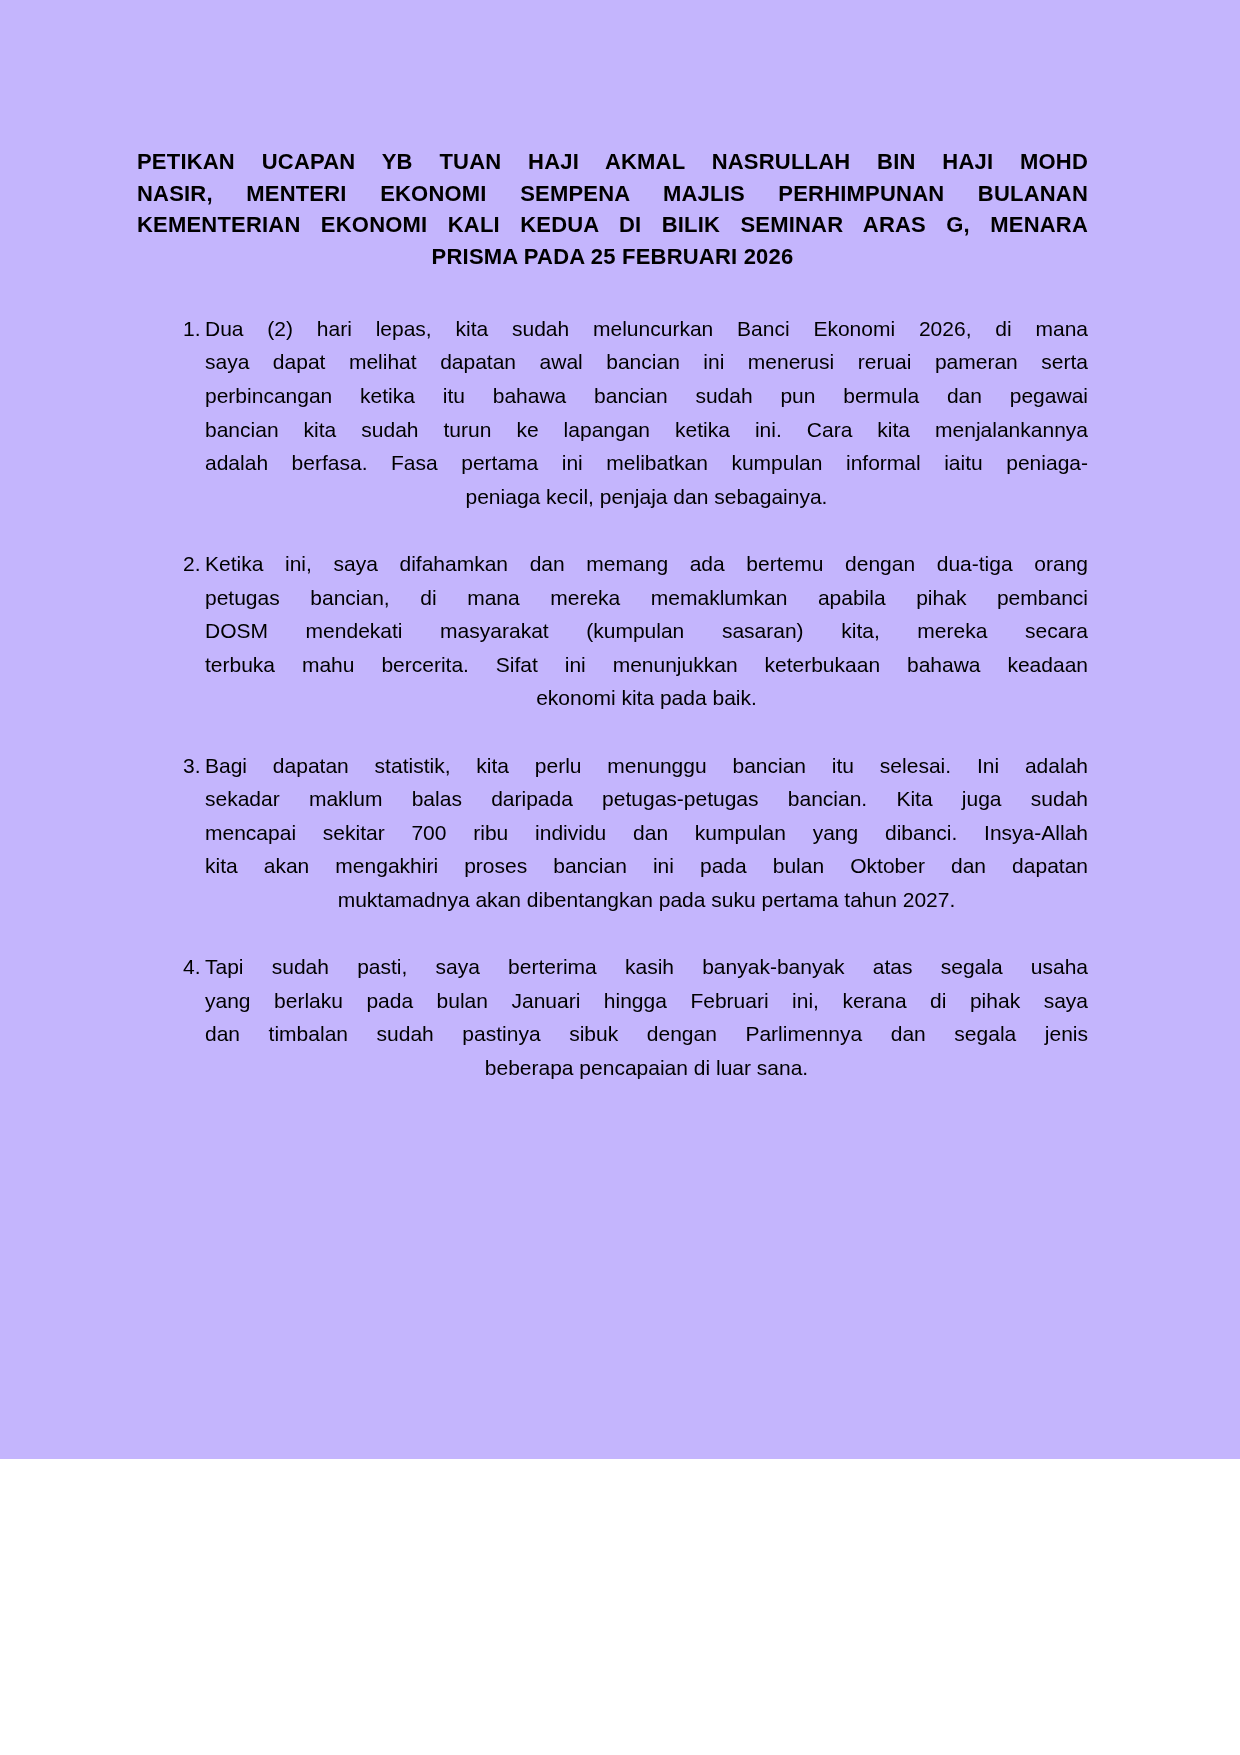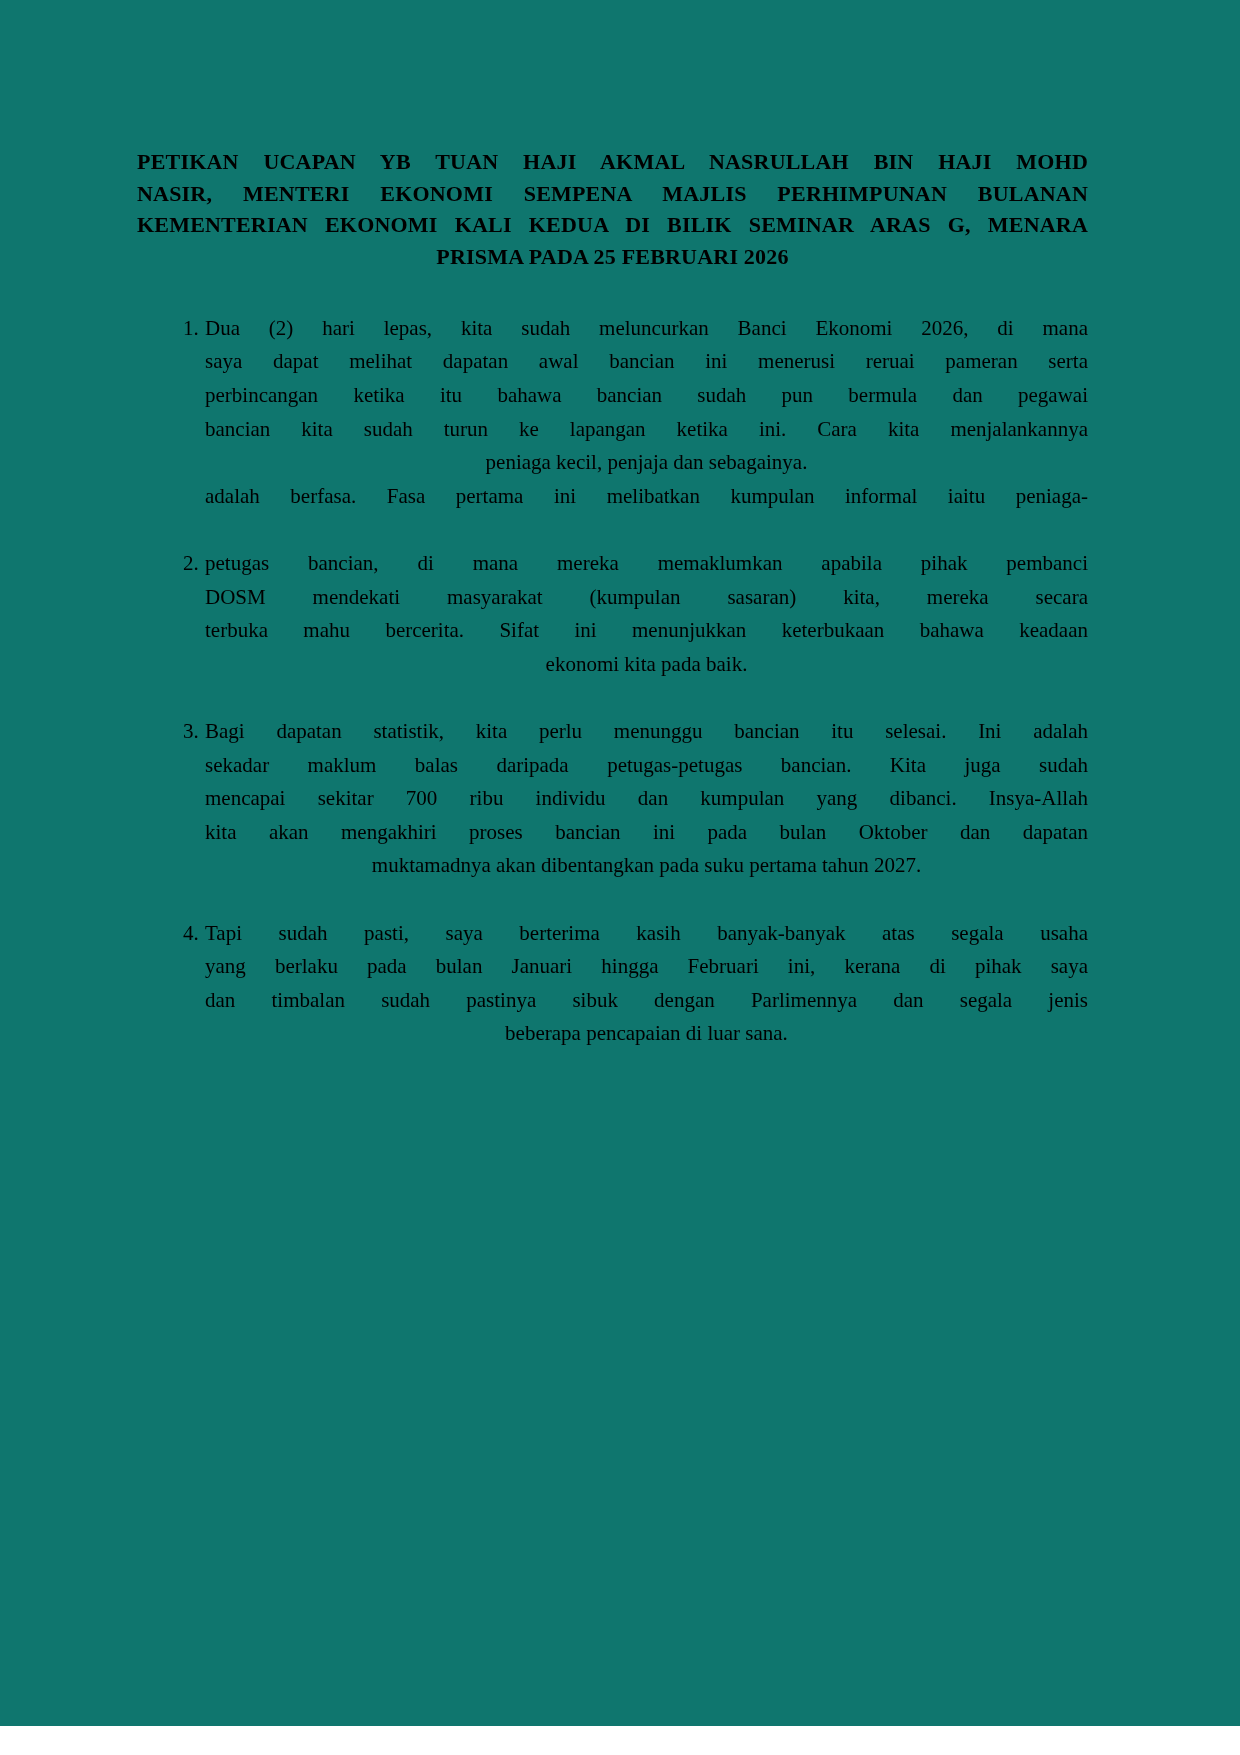--- a/index.html
+++ b/index.html
@@ -3,23 +3,23 @@
 <meta charset="utf-8">
 <style>
   html, body {
     margin: 0;
     padding: 0;
     background: #ffffff;
   }
   .page {
     position: relative;
     width: 1240px;
-    height: 1726px;
-    background: #0f766e;
-    font-family: Liberation Serif, serif;
+    height: 1459px;
+    background: #c4b5fd;
+    font-family: Liberation Sans, sans-serif;
     color: #000000;
     overflow: hidden;
   }
   .doc {
     position: absolute;
     left: 137px;
     top: 146px;
     width: 951px;
   }
   .heading {
@@ -72,28 +72,29 @@
 
     <div class="list">
 
       <div class="item">
         <span class="num">1.</span>
         <div class="ptext">
           <div class="line just">Dua (2) hari lepas, kita sudah meluncurkan Banci Ekonomi 2026, di mana</div>
           <div class="line just">saya dapat melihat dapatan awal bancian ini menerusi reruai pameran serta</div>
           <div class="line just">perbincangan ketika itu bahawa bancian sudah pun bermula dan pegawai</div>
           <div class="line just">bancian kita sudah turun ke lapangan ketika ini. Cara kita menjalankannya</div>
+          <div class="line just">adalah berfasa. Fasa pertama ini melibatkan kumpulan informal iaitu peniaga-</div>
           <div class="line">peniaga kecil, penjaja dan sebagainya.</div>
-          <div class="line just">adalah berfasa. Fasa pertama ini melibatkan kumpulan informal iaitu peniaga-</div>
         </div>
       </div>
 
       <div class="item">
         <span class="num">2.</span>
         <div class="ptext">
+          <div class="line just">Ketika ini, saya difahamkan dan memang ada bertemu dengan dua-tiga orang</div>
           <div class="line just">petugas bancian, di mana mereka memaklumkan apabila pihak pembanci</div>
           <div class="line just">DOSM mendekati masyarakat (kumpulan sasaran) kita, mereka secara</div>
           <div class="line just">terbuka mahu bercerita. Sifat ini menunjukkan keterbukaan bahawa keadaan</div>
           <div class="line">ekonomi kita pada baik.</div>
         </div>
       </div>
 
       <div class="item">
         <span class="num">3.</span>
         <div class="ptext">

